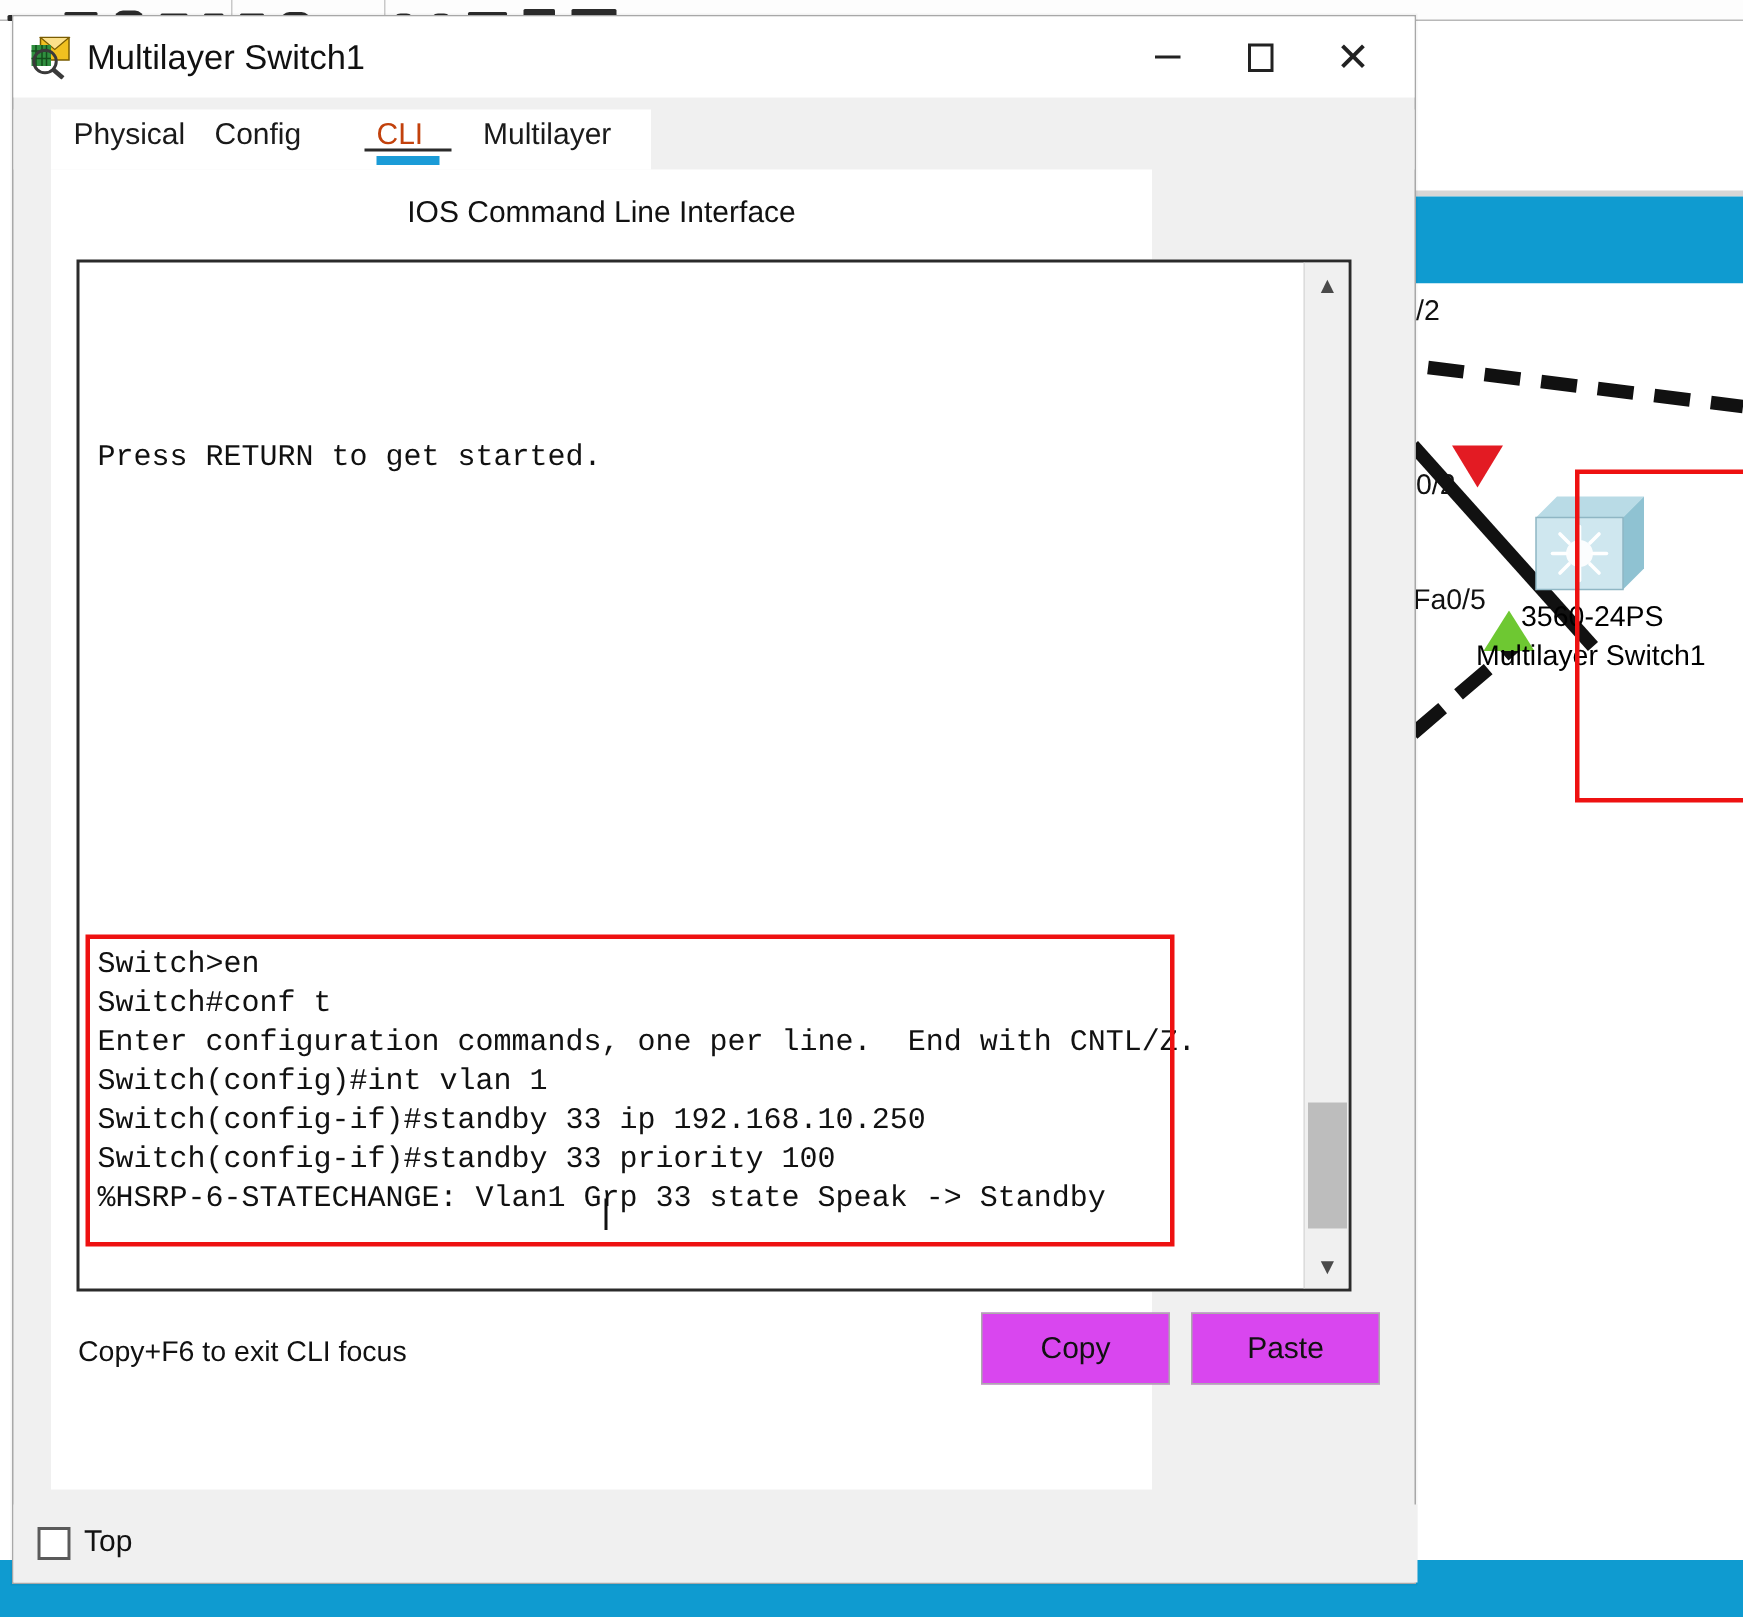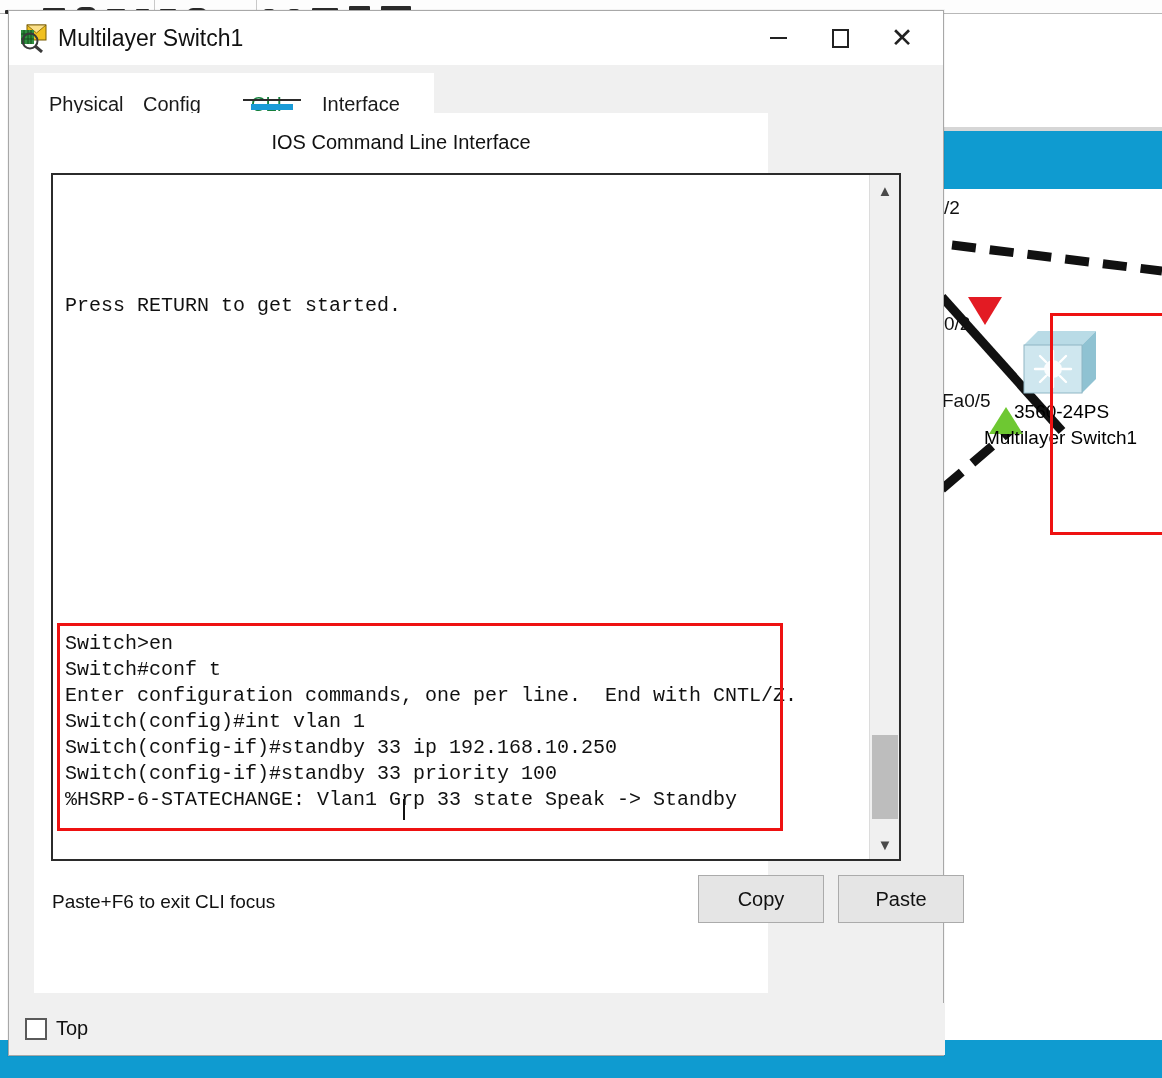--- a/index.html
+++ b/index.html
@@ -77,24 +77,24 @@
   
   #tabstrip {
     position: relative; height: 40px; margin: 8px 0 0 0;
     background: #f0f0f0;
   }
   #tabpanel-bg {
     position: absolute; left: 25px; top: 0px; width: 400px; height: 40px; background: #ffffff;
   }
   .tab {
     position: absolute; top: 0px; height: 40px;
-    display: flex; align-items: flex-start; padding-top: 20px;
+    display: flex; align-items: flex-start; padding-top: 6px;
     font-size: 20px; color: #1a1a1a; cursor: default;
   }
-  .tab.active { color: #15803d; }
+  .tab.active { color: #c2410c; }
   .tab .underline {
     position: absolute; left: 0; bottom: 3px; height: 6px; width: 100%;
     background: #1a9bd7;
   }
   .tab .thinline {
     position: absolute; left: -8px; bottom: 12px; height: 2px; width: calc(100% + 16px);
     background: #2b2b2b;
   }
 
   
@@ -134,25 +134,24 @@
     color: #4a4a4a; font-size: 15px;
   }
   #sb-up { top: 0; } #sb-down { bottom: 0; }
   #sb-thumb { position: absolute; left: 2px; width: 26px; top: 560px; height: 84px; background: #bdbdbd; }
 
   #cli-hint {
     position: absolute; left: 18px; top: 778px; font-size: 19px; color: #111;
   }
   .action-btn {
     position: absolute; top: 762px; height: 48px; width: 126px;
-    background: #e5e5e5; border: 1px solid #ababab;
+    background: #d946ef; border: 1px solid #ababab;
     font-size: 20px; color: #111; cursor: default;
     display: flex; align-items: center; justify-content: center;
     font-family: "Liberation Sans", sans-serif;
-    margin-left: 44px;
   }
   #btn-copy { left: 620px; }
   #btn-paste { left: 760px; }
 
   #footer { position: absolute; left: 0; bottom: 0; width: 936px; height: 52px; background: #f0f0f0; }
   #top-check {
     position: absolute; left: 16px; top: 14px; display: flex; align-items: center; gap: 9px;
   }
   #top-box { width: 22px; height: 22px; border: 2px solid #5a5a5a; background: #ffffff; }
   #top-label { font-size: 20px; color: #111; }
@@ -285,40 +284,40 @@
       </div>
       <div class="tab" style="left:134px">
         <span>Config</span>
       </div>
       <div class="tab active" style="left:242px;width:42px">
         <span>CLI</span>
         <span class="thinline"></span>
         <span class="underline"></span>
       </div>
       <div class="tab" style="left:313px">
-        <span>Interface</span>
+        <span>Multilayer</span>
       </div>
     </div>
 
     <div id="content">
       <div id="cli-caption">IOS Command Line Interface</div>
 
       <div id="terminal-wrap">
         <div id="terminal"><div class="term-blank">&nbsp;</div><div class="term-blank">&nbsp;</div><div class="term-blank">&nbsp;</div><div class="term-blank">&nbsp;</div><div>Press RETURN to get started.</div><div class="term-blank">&nbsp;</div><div class="term-blank">&nbsp;</div><div class="term-blank">&nbsp;</div><div class="term-blank">&nbsp;</div><div class="term-blank">&nbsp;</div><div class="term-blank">&nbsp;</div><div class="term-blank">&nbsp;</div><div class="term-blank">&nbsp;</div><div class="term-blank">&nbsp;</div><div class="term-blank">&nbsp;</div><div class="term-blank">&nbsp;</div><div class="term-blank">&nbsp;</div><div>Switch&gt;en</div><div>Switch#conf t</div><div>Enter configuration commands, one per line.  End with CNTL/Z.</div><div>Switch(config)#int vlan 1</div><div>Switch(config-if)#standby 33 ip 192.168.10.250</div><div>Switch(config-if)#standby 33 priority 100</div><div>%HSRP-6-STATECHANGE: Vlan1 Grp 33 state Speak -&gt; Standby</div></div>
         <div id="redbox-cli"></div>
 
         <div id="scrollbar">
           <span class="sb-arrow" id="sb-up">▲</span>
           <span id="sb-thumb"></span>
           <span class="sb-arrow" id="sb-down">▼</span>
         </div>
       <span id="term-cursor" style="left: 350px; top: 624px;"></span>
         </div>
 
-      <span id="cli-hint">Paste+F6 to exit CLI focus</span>
+      <span id="cli-hint">Copy+F6 to exit CLI focus</span>
       <div class="action-btn" id="btn-copy">Copy</div>
       <div class="action-btn" id="btn-paste">Paste</div>
     </div>
 
     <div id="footer">
       <div id="top-check">
         <span id="top-box"></span>
         <span id="top-label">Top</span>
       </div>
     </div>

